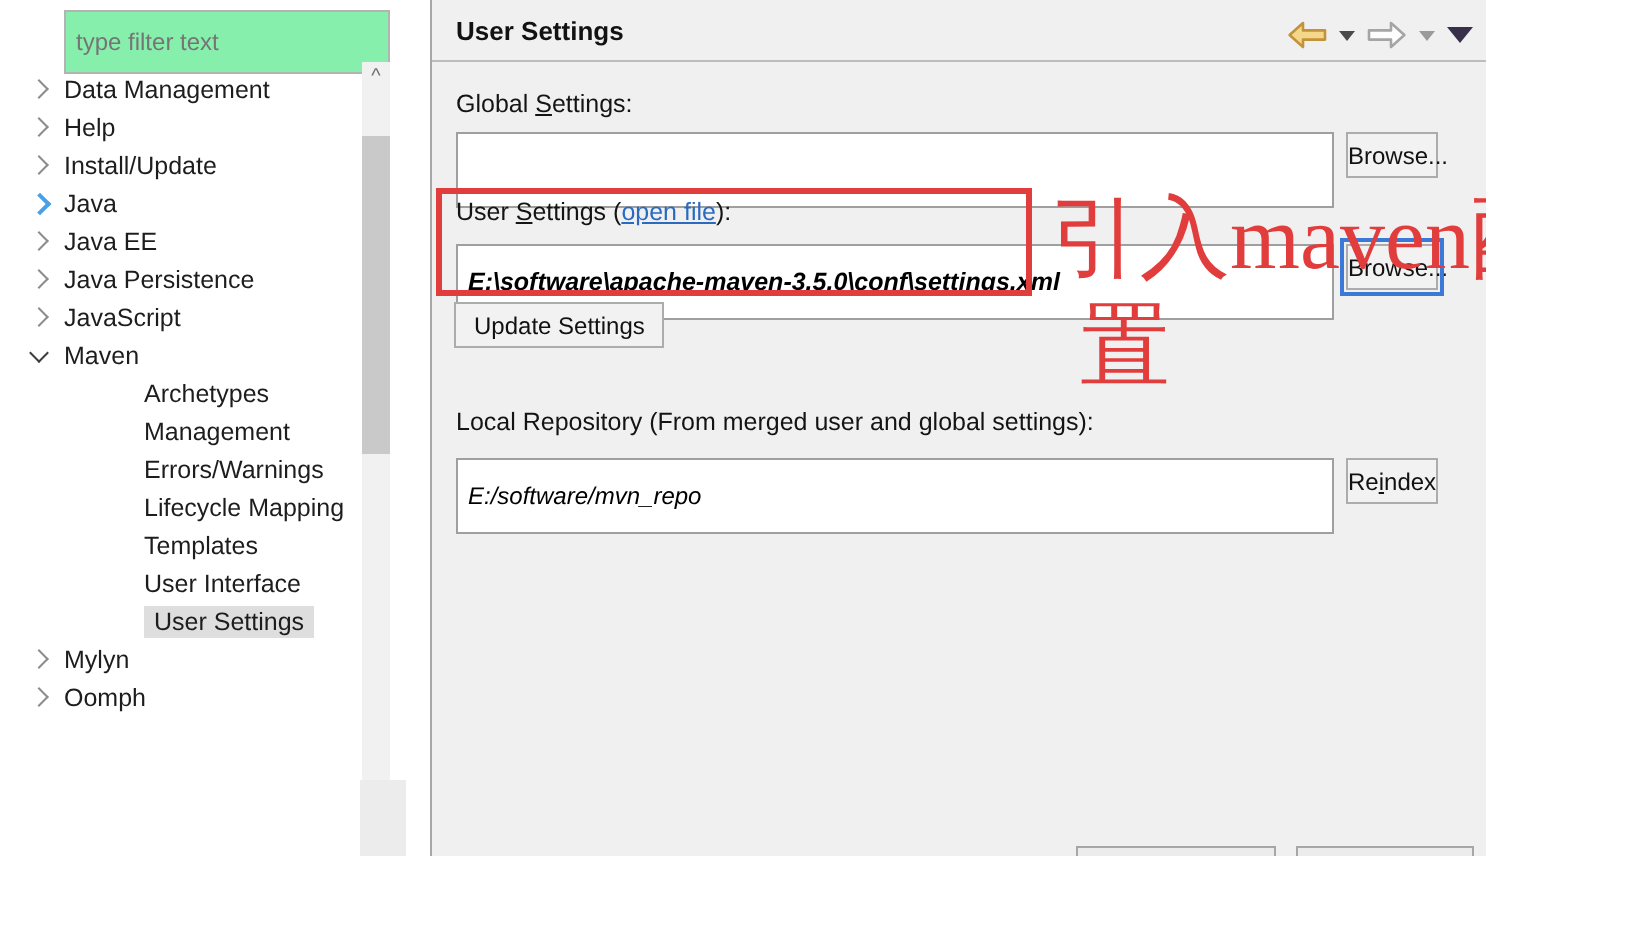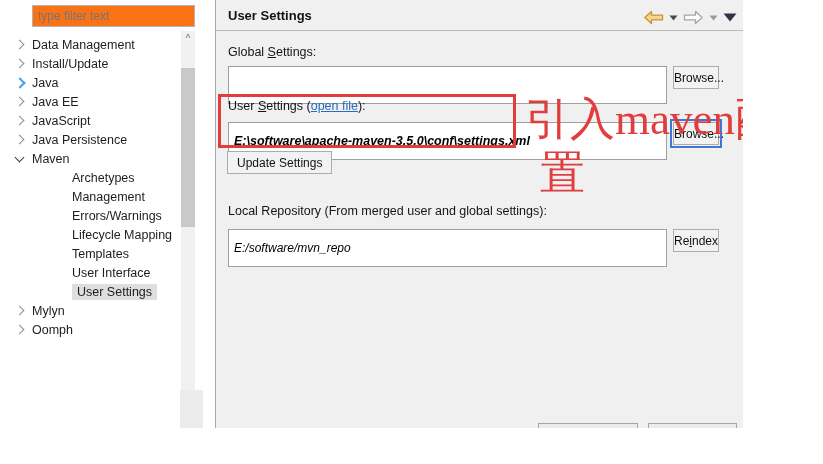--- a/index.html
+++ b/index.html
@@ -1,22 +1,22 @@
 <!DOCTYPE html>
 <html><head>
 <meta charset="utf-8">
 <style>
   html,body{margin:0;padding:0;background:#fff;}
   #app{position:relative;width:823px;height:464px;background:#ffffff;
        font-family:"Liberation Sans","DejaVu Sans",sans-serif;overflow:hidden;}
 
   
   .sidebar{position:absolute;left:0;top:0;width:215px;height:428px;background:#fff;}
-  .filter{position:absolute;left:32px;top:5px;width:163px;height:22px;box-sizing:border-box;
-          border:1px solid #b3b3b3;background:#f97316;font-size:12px;padding:0 5px;
+  .filter{position:absolute;left:32px;top:5px;width:163px;height:32px;box-sizing:border-box;
+          border:1px solid #b3b3b3;background:#86efac;font-size:12px;padding:0 5px;
           font-family:inherit;color:#444;}
   .filter::placeholder{color:#757575;opacity:1;}
   .tree{position:absolute;left:0;top:35px;width:196px;overflow:hidden;}
   .row{position:relative;height:19px;display:flex;align-items:center;font-size:12.5px;
        color:#1d1d1d;white-space:nowrap;cursor:default;}
   .chev{position:absolute;left:16px;top:6px;width:6px;height:6px;
         border-top:1.5px solid #8c8c8c;border-right:1.5px solid #8c8c8c;
         transform:rotate(45deg);}
   .chev.exp{transform:rotate(135deg);border-color:#3e3e3e;top:5px;}
   .chev.blue{border-color:#49a0e8;border-top-width:2px;border-right-width:2px;}
@@ -72,37 +72,41 @@
   <aside class="sidebar">
     <input class="filter" type="text" placeholder="type filter text" style="">
 
     <div class="tree">
       <div class="row">
         <span class="chev"></span>
         <span class="lbl">Data Management</span>
       </div>
       <div class="row">
         <span class="chev"></span>
+        <span class="lbl">Help</span>
+      </div>
+      <div class="row">
+        <span class="chev"></span>
         <span class="lbl">Install/Update</span>
       </div>
       <div class="row">
         <span class="chev blue"></span>
         <span class="lbl">Java</span>
       </div>
       <div class="row">
         <span class="chev"></span>
         <span class="lbl">Java EE</span>
       </div>
       <div class="row">
         <span class="chev"></span>
+        <span class="lbl">Java Persistence</span>
+      </div>
+      <div class="row">
+        <span class="chev"></span>
         <span class="lbl">JavaScript</span>
-      </div>
-      <div class="row">
-        <span class="chev"></span>
-        <span class="lbl">Java Persistence</span>
       </div>
       <div class="row">
         <span class="chev exp"></span>
         <span class="lbl">Maven</span>
       </div>
       <div class="row lvl1">
         <span class="lbl">Archetypes</span>
       </div>
       <div class="row lvl1">
         <span class="lbl">Management</span>

